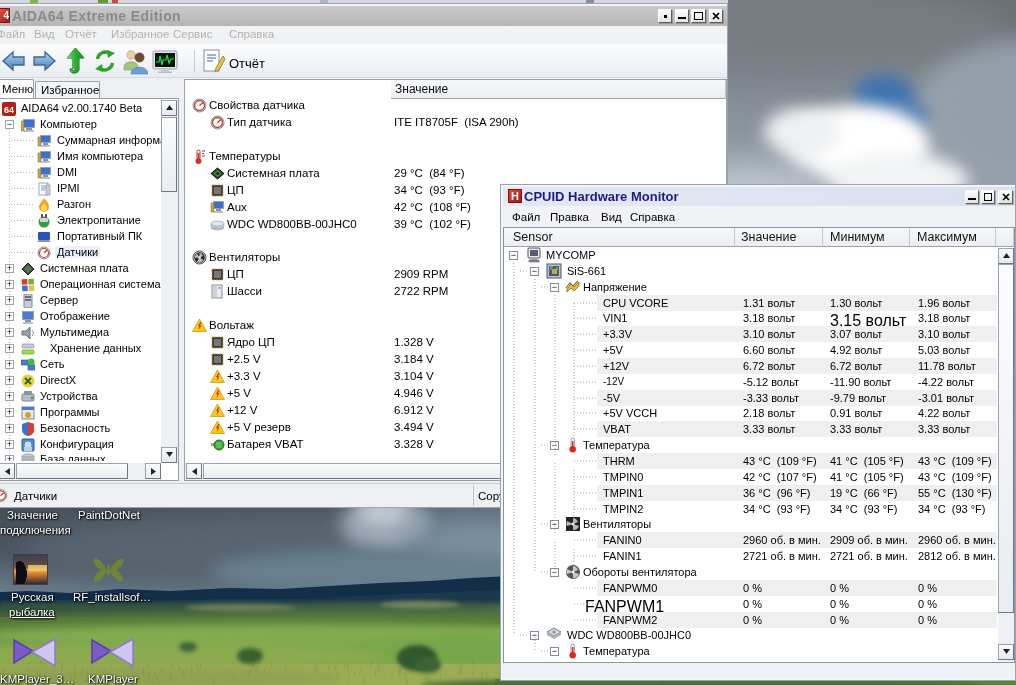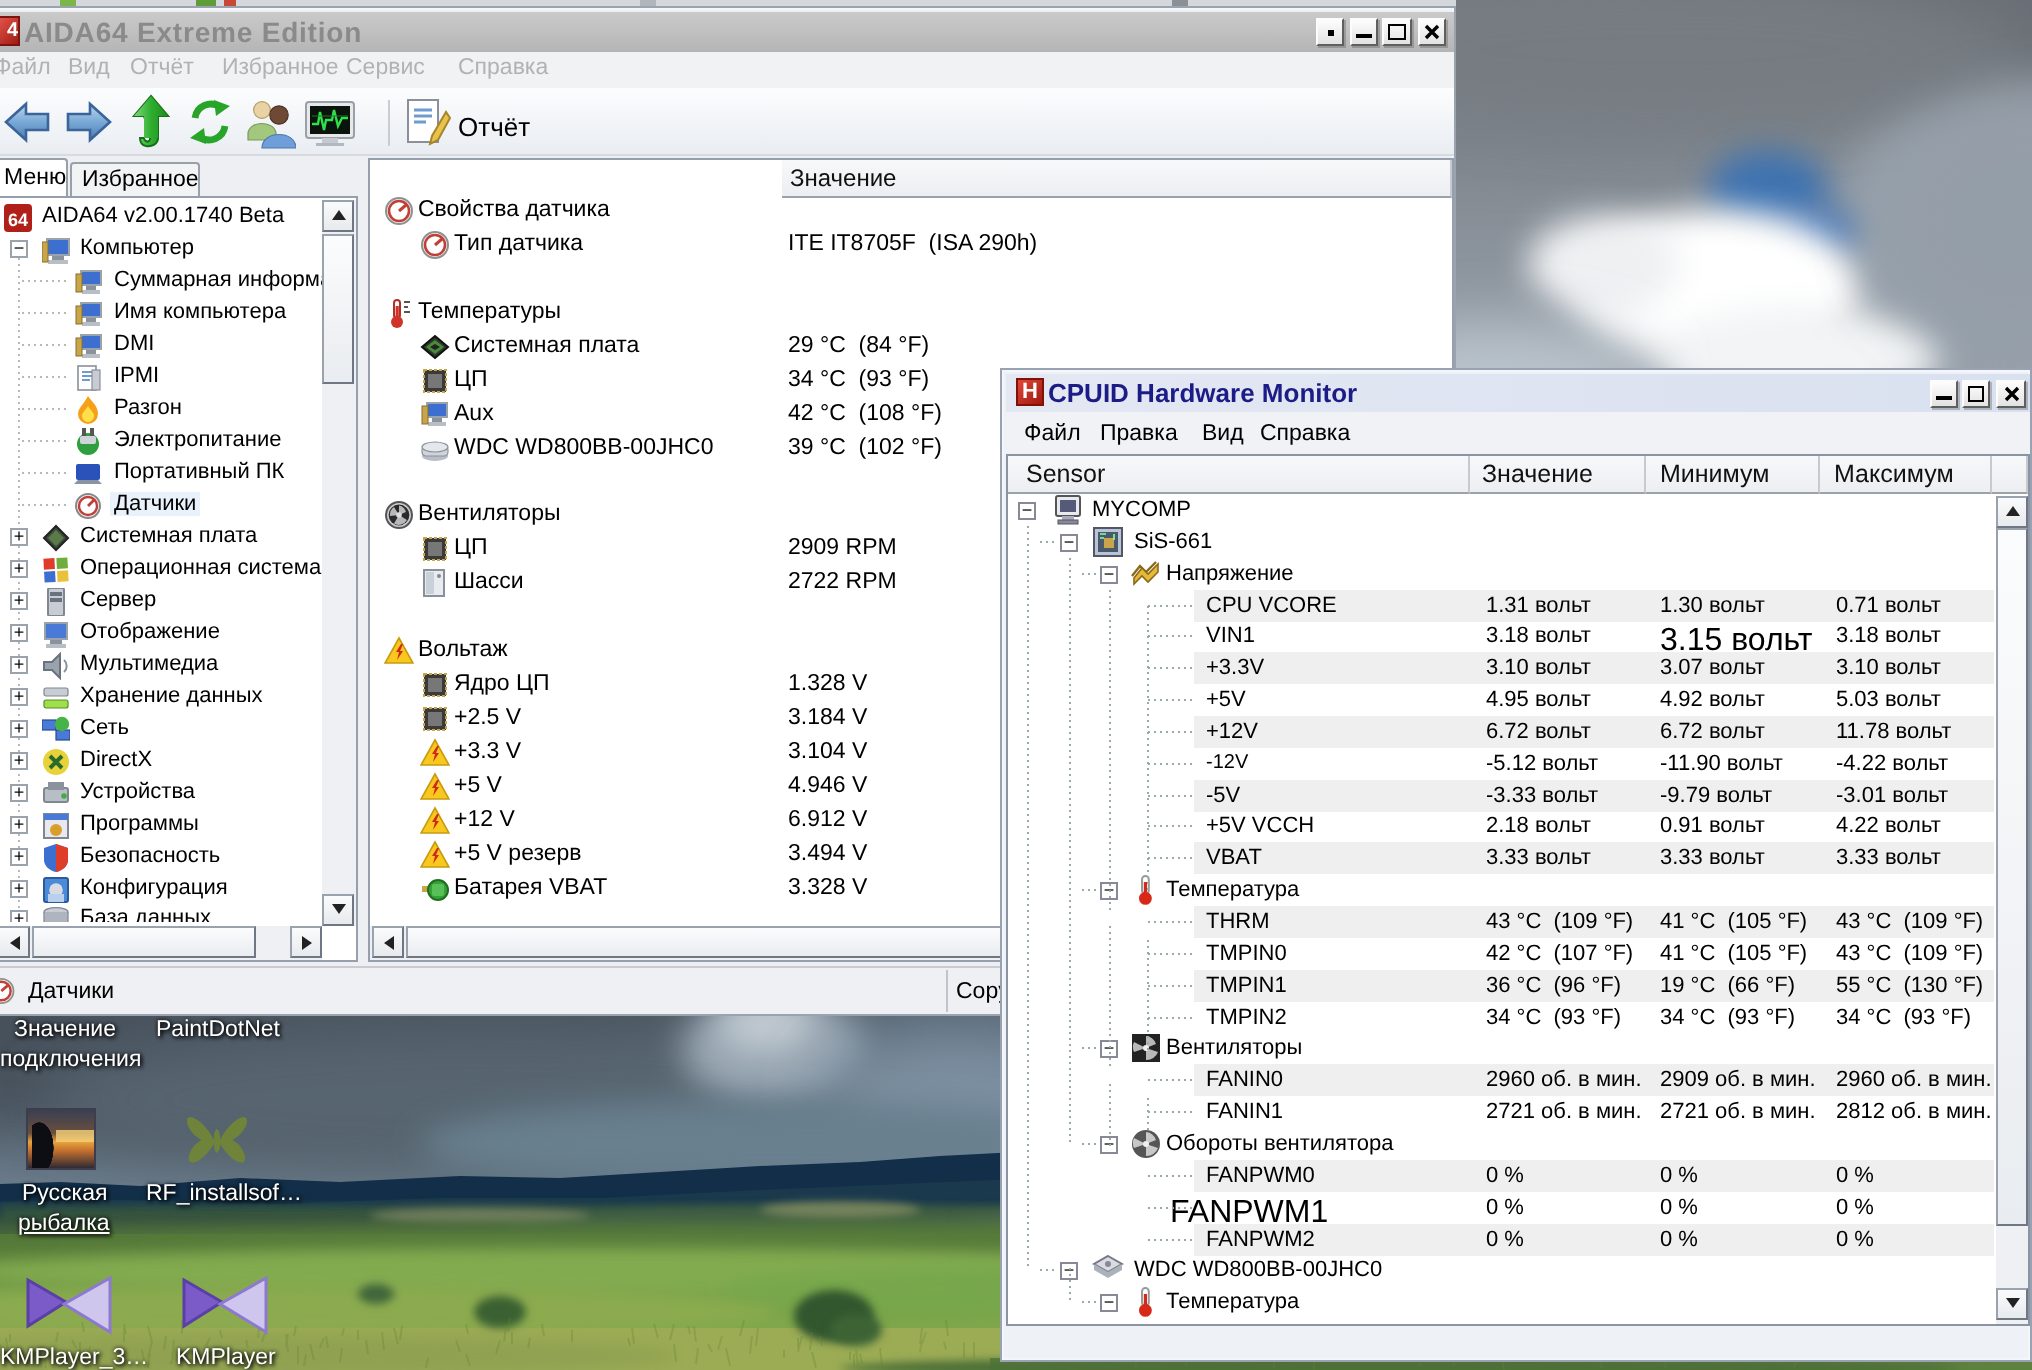--- a/index.html
+++ b/index.html
@@ -517,21 +517,21 @@
           <path d="M11,4 a4,4 0 0 1 0,6" stroke="#8a929c" fill="none"></path>
         </svg>
         <span class="lbl" style="left:40px;top:1px;padding:0 2px">Мультимедиа</span>
       </div>
 <div class="row" style="left:0;top:241px;height:16px;width:163px;font-size:11px">
         <span class="ab" style="left:7px;top:3px;width:9px;height:9px;border:1px solid #9aa2ac;background:#fff;font:9px 'Liberation Sans';line-height:7px;text-align:center">+</span>
         <svg class="ic" style="left:23px;top:1px" width="14" height="14" viewBox="0 0 14 14">
           <rect x="1" y="2" width="12" height="4" rx="1" fill="#c8cdd4" stroke="#7f8791" stroke-width=".6"></rect>
           <rect x="1" y="8" width="12" height="4" rx="1" fill="#9fe04a" stroke="#5a8a2a" stroke-width=".6"></rect>
         </svg>
-        <span class="lbl" style="left:40px;top:1px;padding:0 2px">Хранение данных</span>
+        <span class="lbl" style="left:50px;top:1px;padding:0 2px">Хранение данных</span>
       </div>
 <div class="row" style="left:0;top:257px;height:16px;width:163px;font-size:11px">
         <span class="ab" style="left:7px;top:3px;width:9px;height:9px;border:1px solid #9aa2ac;background:#fff;font:9px 'Liberation Sans';line-height:7px;text-align:center">+</span>
         <svg class="ic" style="left:23px;top:1px" width="14" height="14" viewBox="0 0 14 14">
           <rect x="0" y="2" width="7" height="5" fill="#4a7ad8" stroke="#2a4a8a" stroke-width=".6"></rect>
           <rect x="7" y="7" width="7" height="5" fill="#4a7ad8" stroke="#2a4a8a" stroke-width=".6"></rect>
           <circle cx="10" cy="4" r="3.6" fill="#46b446"></circle>
         </svg>
         <span class="lbl" style="left:40px;top:1px;padding:0 2px">Сеть</span>
       </div>
@@ -795,32 +795,32 @@
 <span class="ab" style="left:49px;top:98px;width:9px;height:9px;border:1px solid #889;background:#fff;font:9px 'Liberation Sans';line-height:7px;text-align:center">−</span>
     <svg class="ic" style="left:64px;top:94px" width="16" height="16" viewBox="0 0 16 16">
       <path d="M1,9 L5,4 L8,7 L13,2" stroke="#8a6a1a" stroke-width="1.2" fill="none"></path>
       <path d="M2,10 L6,5 L9,8 L14,3 L14,7 L9,12 L6,9 L2,13 Z" fill="#e8b83a" stroke="#8a6a1a" stroke-width=".8"></path>
     </svg>
     <div class="row" style="left:82px;top:96px;font-size:11px">Напряжение</div>
 <div class="ab" style="left:96px;top:110px;width:400px;height:16px;background:#efefef"></div>
     <div class="row" style="left:102px;top:112px;font-size:11px">CPU VCORE</div>
     <div class="row" style="left:242px;top:112px;font-size:11px">1.31 вольт</div>
     <div class="row" style="left:329px;top:112px;font-size:11px">1.30 вольт</div>
-    <div class="row" style="left:417px;top:112px;font-size:11px">0.71 вольт</div>
+    <div class="row" style="left:417px;top:112px;font-size:11px">1.96 вольт</div>
 <div class="row" style="left:102px;top:127px;font-size:11px">VIN1</div>
     <div class="row" style="left:242px;top:127px;font-size:11px">3.18 вольт</div>
     <div class="row" style="left:329px;top:127px;font-size:16px">3.15 вольт</div>
     <div class="row" style="left:417px;top:127px;font-size:11px">3.18 вольт</div>
 <div class="ab" style="left:96px;top:141px;width:400px;height:16px;background:#efefef"></div>
     <div class="row" style="left:102px;top:143px;font-size:11px">+3.3V</div>
     <div class="row" style="left:242px;top:143px;font-size:11px">3.10 вольт</div>
     <div class="row" style="left:329px;top:143px;font-size:11px">3.07 вольт</div>
     <div class="row" style="left:417px;top:143px;font-size:11px">3.10 вольт</div>
 <div class="row" style="left:102px;top:159px;font-size:11px">+5V</div>
-    <div class="row" style="left:242px;top:159px;font-size:11px">4.95 вольт</div>
+    <div class="row" style="left:242px;top:159px;font-size:11px">6.60 вольт</div>
     <div class="row" style="left:329px;top:159px;font-size:11px">4.92 вольт</div>
     <div class="row" style="left:417px;top:159px;font-size:11px">5.03 вольт</div>
 <div class="ab" style="left:96px;top:173px;width:400px;height:16px;background:#efefef"></div>
     <div class="row" style="left:102px;top:175px;font-size:11px">+12V</div>
     <div class="row" style="left:242px;top:175px;font-size:11px">6.72 вольт</div>
     <div class="row" style="left:329px;top:175px;font-size:11px">6.72 вольт</div>
     <div class="row" style="left:417px;top:175px;font-size:11px">11.78 вольт</div>
 <div class="row" style="left:102px;top:191px;font-size:10px">-12V</div>
     <div class="row" style="left:242px;top:191px;font-size:11px">-5.12 вольт</div>
     <div class="row" style="left:329px;top:191px;font-size:11px">-11.90 вольт</div>

